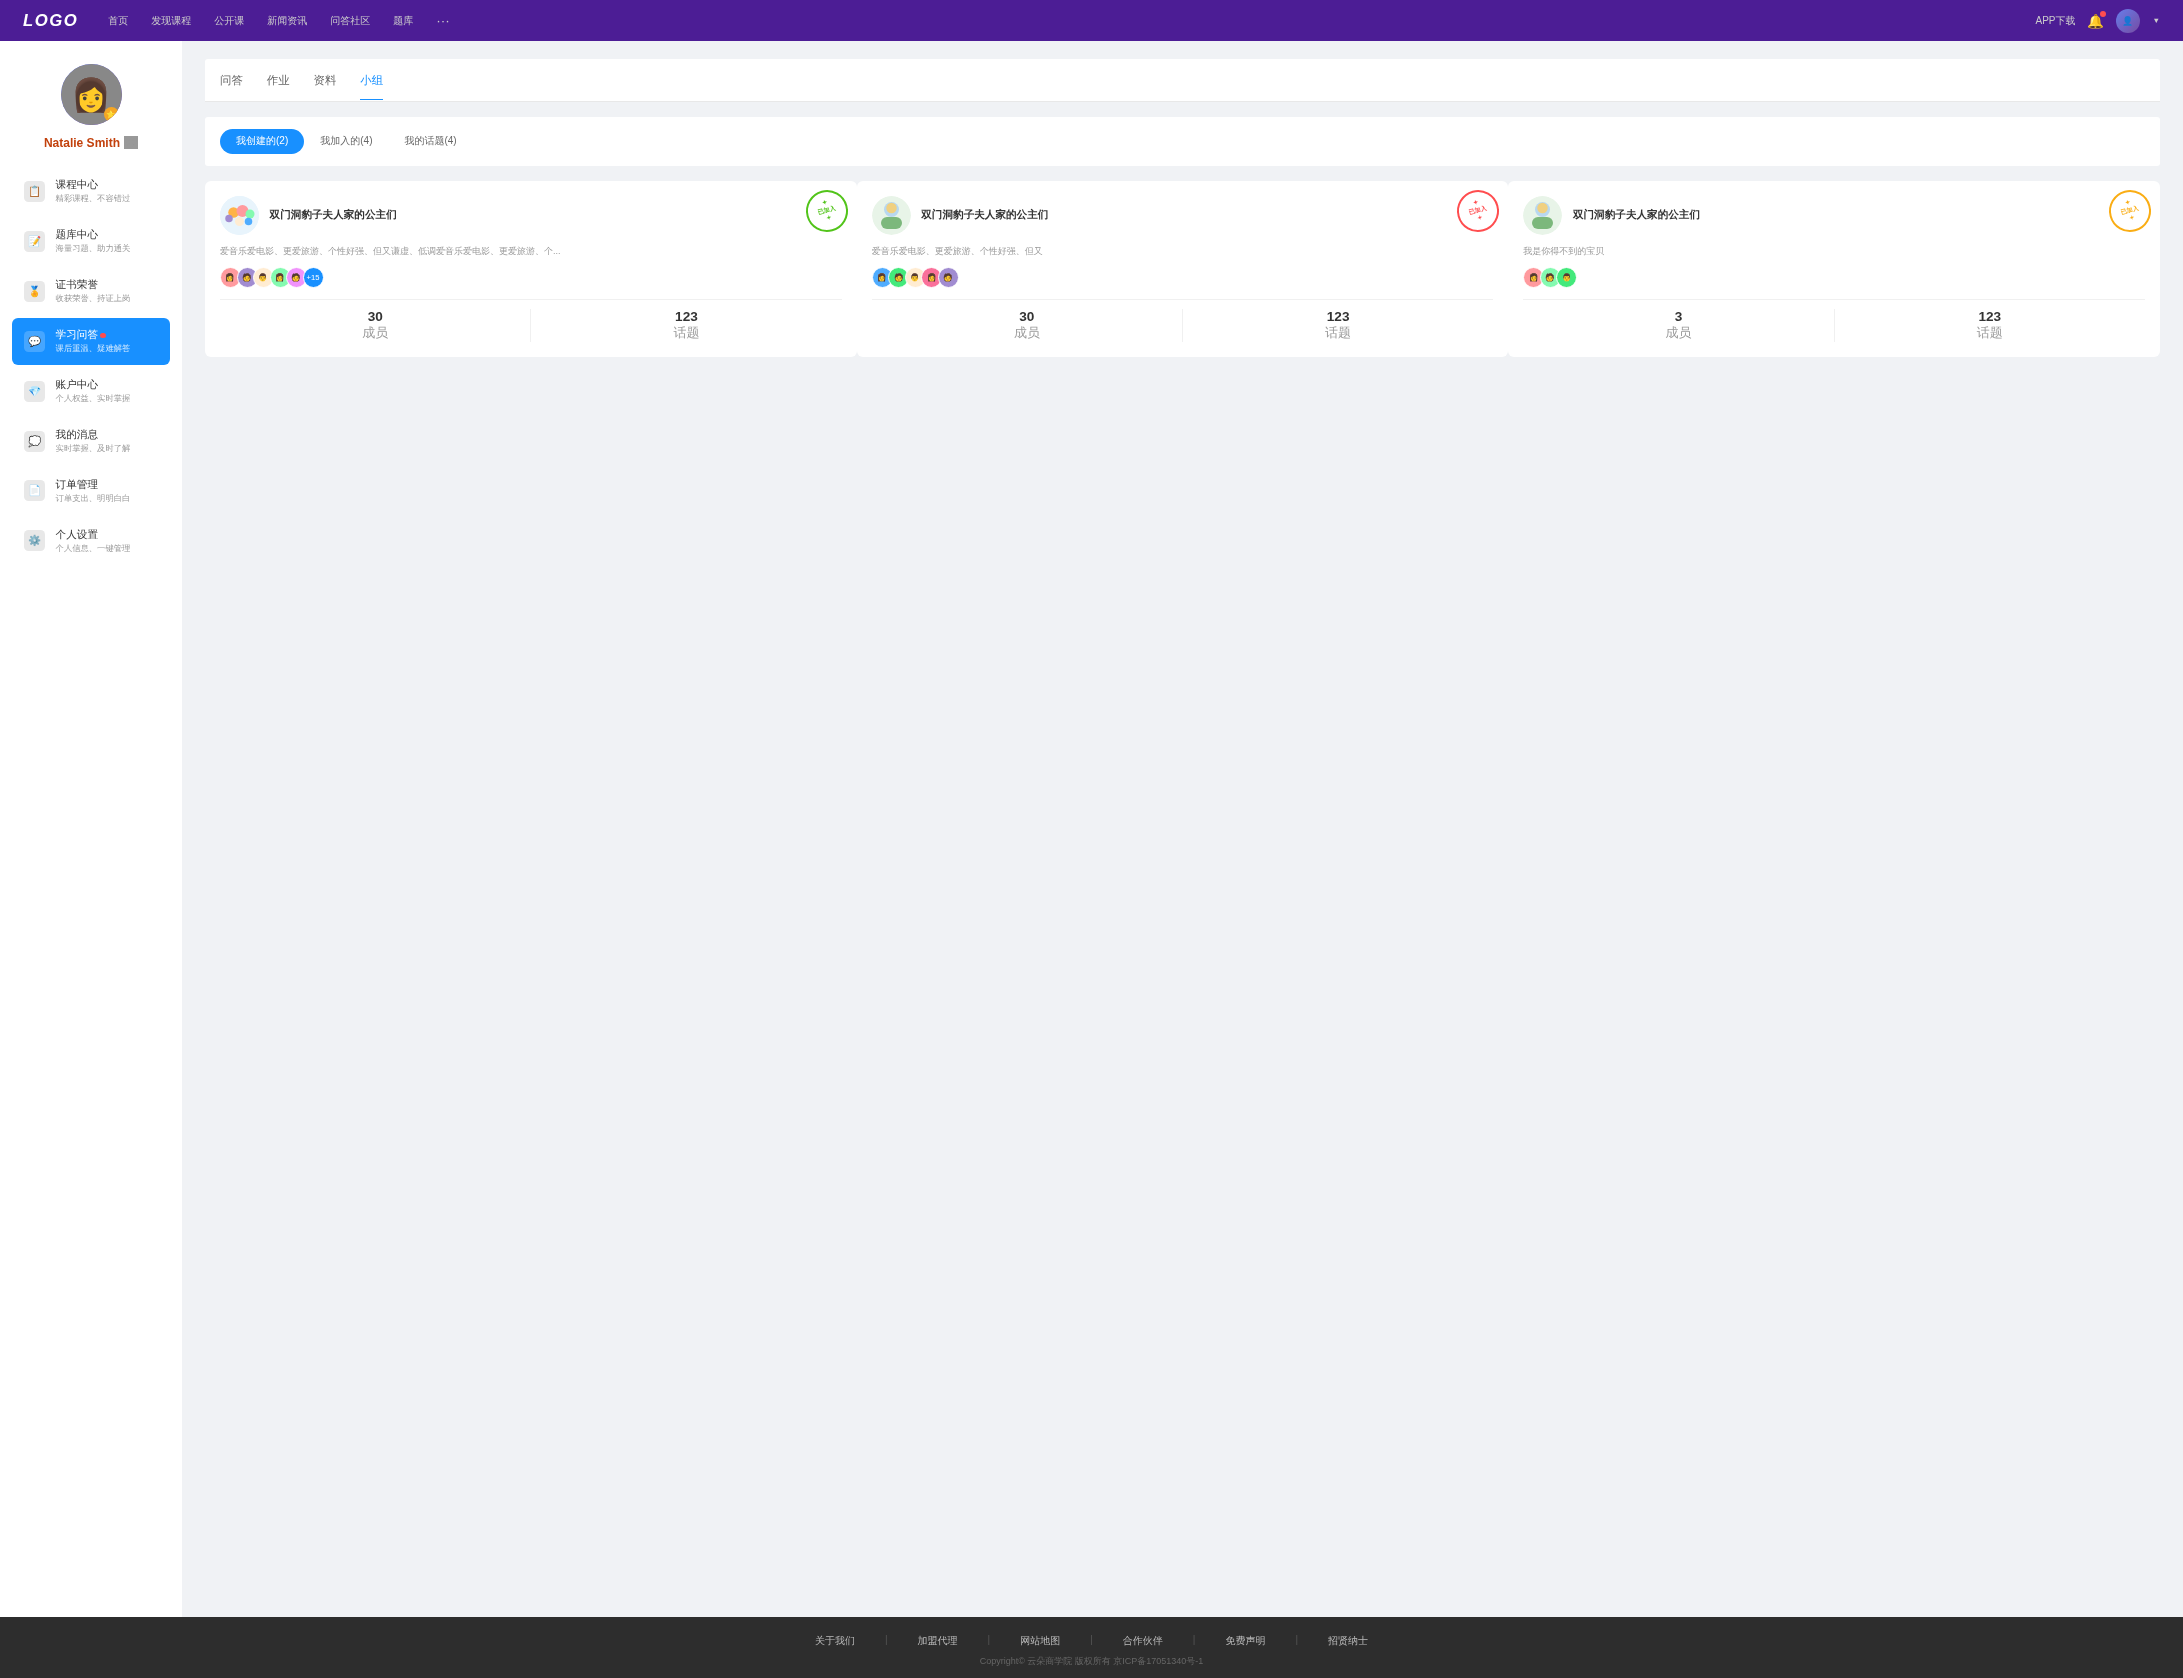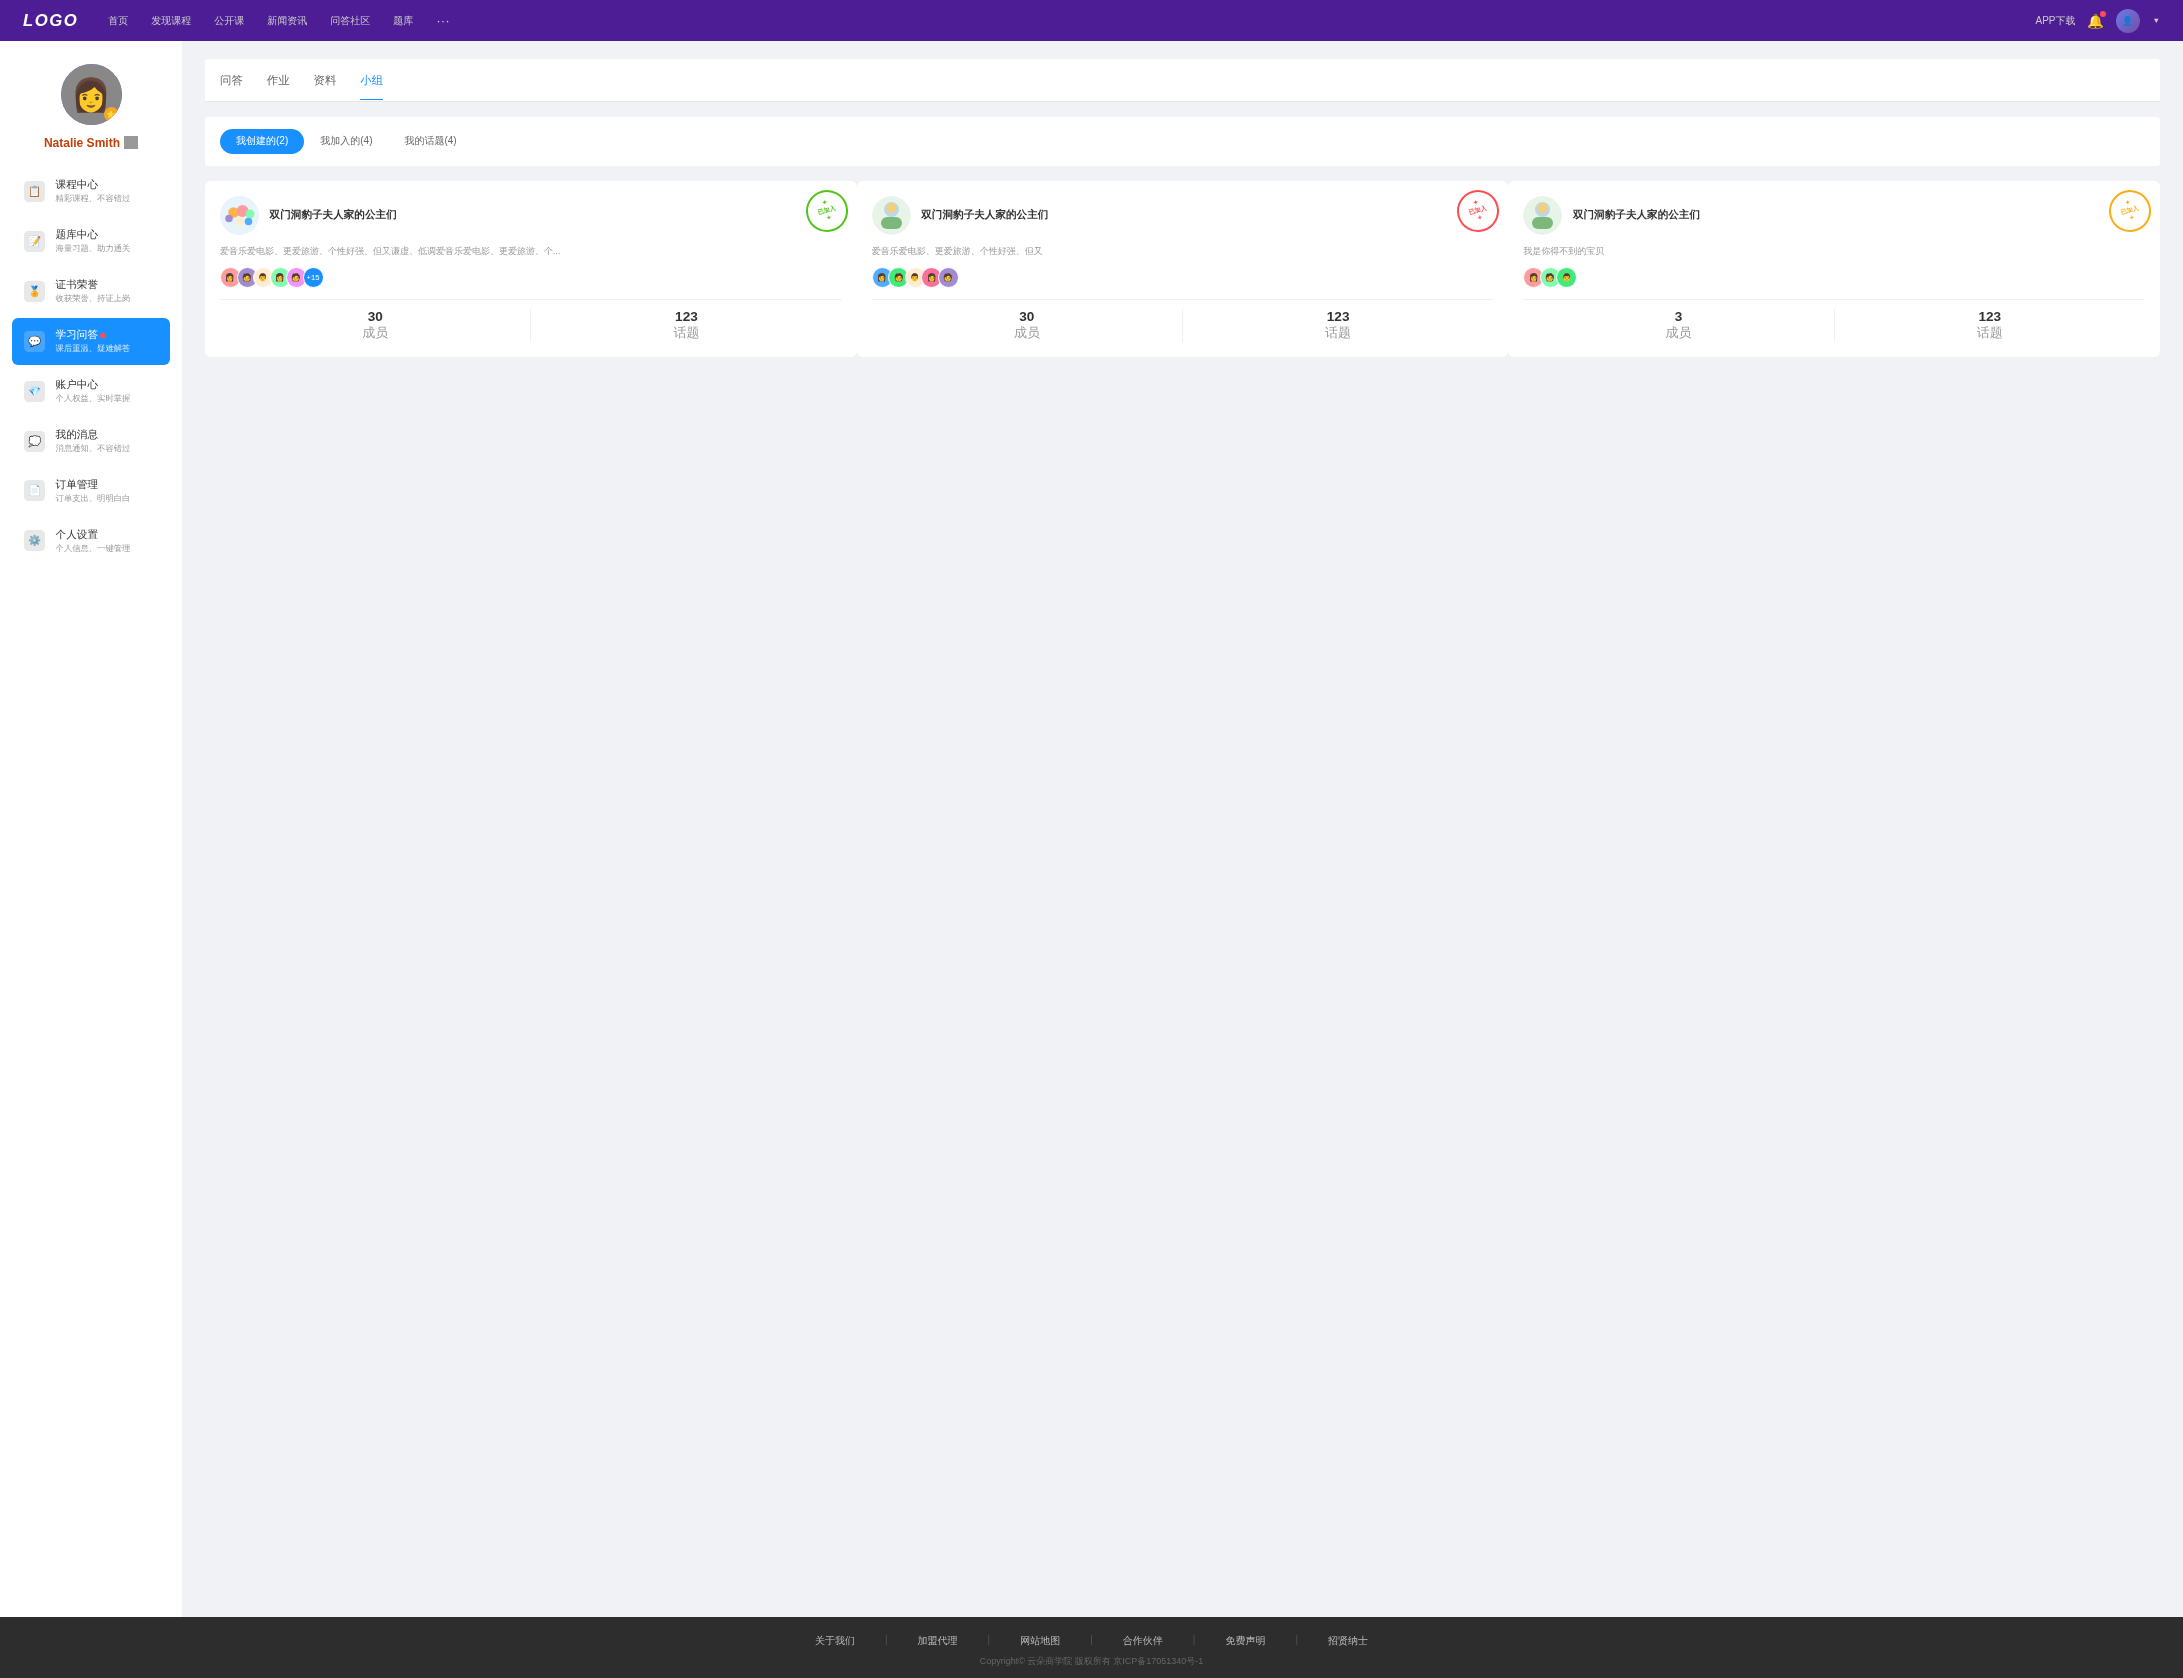--- a/index.html
+++ b/index.html
@@ -479,21 +479,21 @@
         <div class="sidebar-item-icon">💎</div>
         <div class="sidebar-item-text">
           <span class="sidebar-item-title">账户中心</span>
           <span class="sidebar-item-sub">个人权益、实时掌握</span>
         </div>
       </div>
       <div class="sidebar-item">
         <div class="sidebar-item-icon">💭</div>
         <div class="sidebar-item-text">
           <span class="sidebar-item-title">我的消息</span>
-          <span class="sidebar-item-sub">消息通知、不容错过</span>
+          <span class="sidebar-item-sub">实时掌握、及时了解</span>
         </div>
       </div>
       <div class="sidebar-item">
         <div class="sidebar-item-icon">📄</div>
         <div class="sidebar-item-text">
           <span class="sidebar-item-title">订单管理</span>
           <span class="sidebar-item-sub">订单支出、明明白白</span>
         </div>
       </div>
       <div class="sidebar-item">

